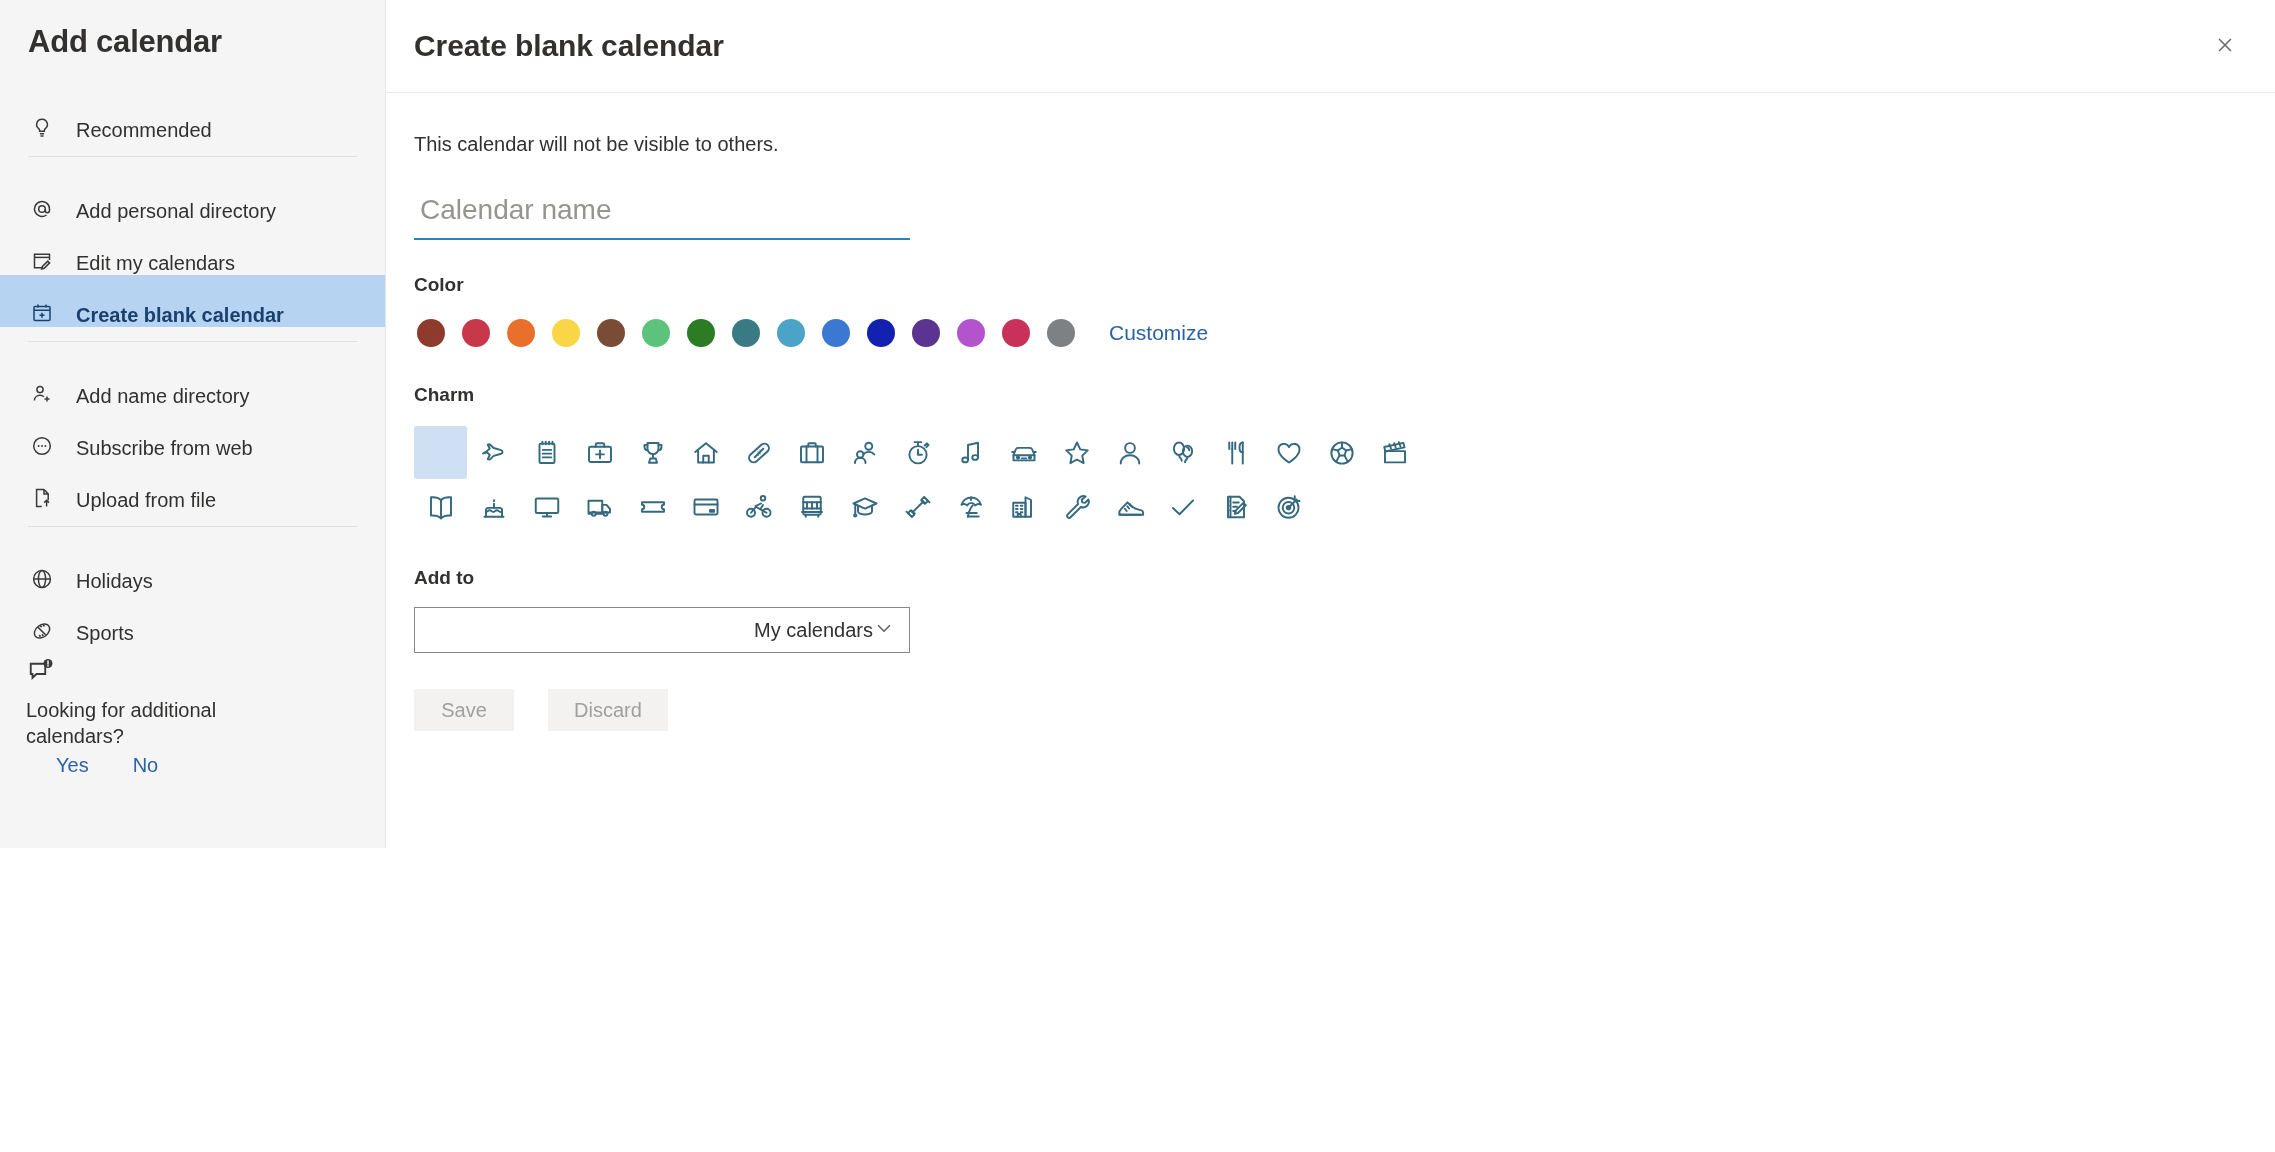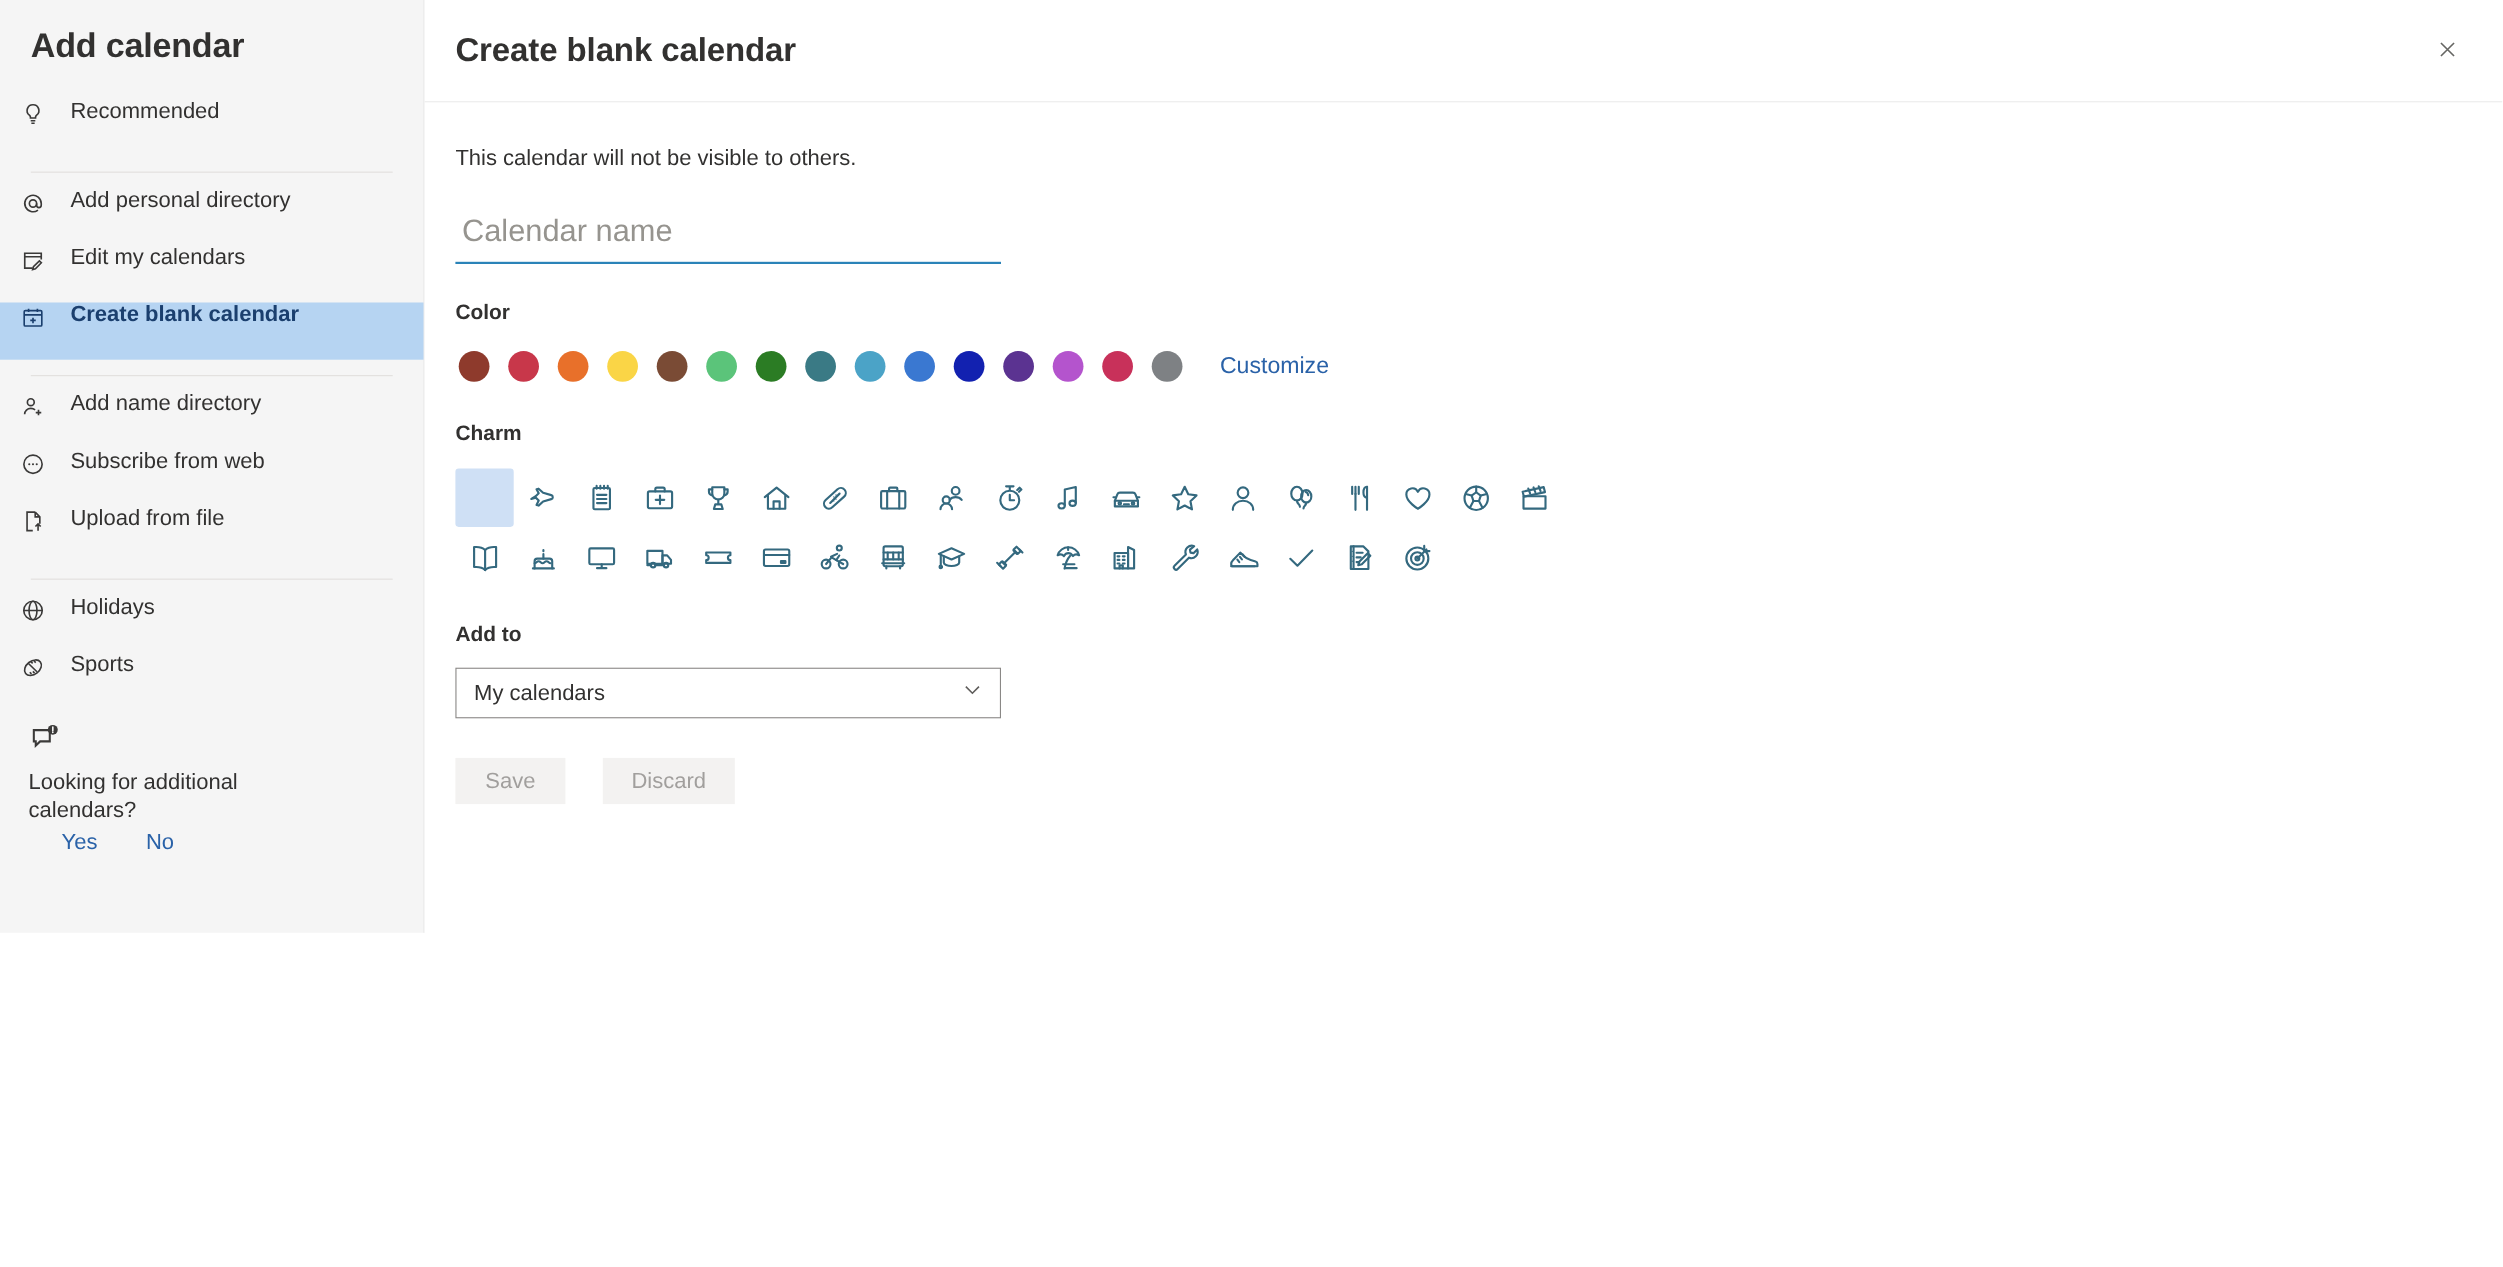--- a/index.html
+++ b/index.html
@@ -29,23 +29,23 @@
     color: #323130;
     padding: 24px 0 0 28px;
     letter-spacing: -0.2px;
   }
   .nav {
     margin-top: 30px;
   }
   .nav-group { padding: 0; }
   .nav-item {
     display: flex;
-    align-items: flex-start;
+    align-items: flex-end;
     height: 52px;
-    padding-left: 16px;
+    padding-left: 28px;
     cursor: pointer;
     color: #323130;
     font-size: 20px;
   }
   .nav-item.selected {
     background: #b6d4f2;
     color: #1b3f6e;
     font-weight: 600;
   }
   .nav-item.selected .nav-ico svg { stroke: #1b3f6e; }
@@ -195,21 +195,21 @@
     height: 46px;
     margin-top: 18px;
     border: 1px solid #8a8886;
     background: #fff;
     display: flex;
     align-items: center;
     padding: 0 14px 0 16px;
     font-size: 20px;
     color: #323130;
     cursor: pointer;
-    justify-content: space-between;
+    justify-content: flex-end;
   }
   .addto-select .chev { stroke: #605e5c; fill: none; stroke-width: 1.6; }
 
   .btn-row { display: flex; gap: 34px; margin-top: 36px; }
   .btn {
     min-width: 100px;
     height: 42px;
     padding: 0 26px;
     border: none;
     background: #f3f2f1;

